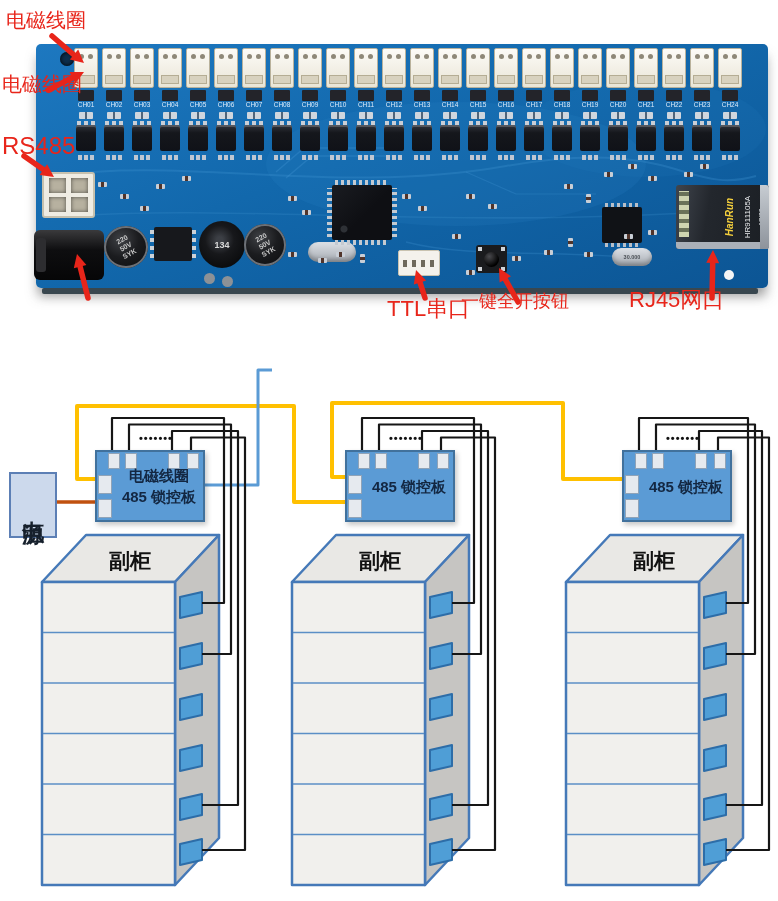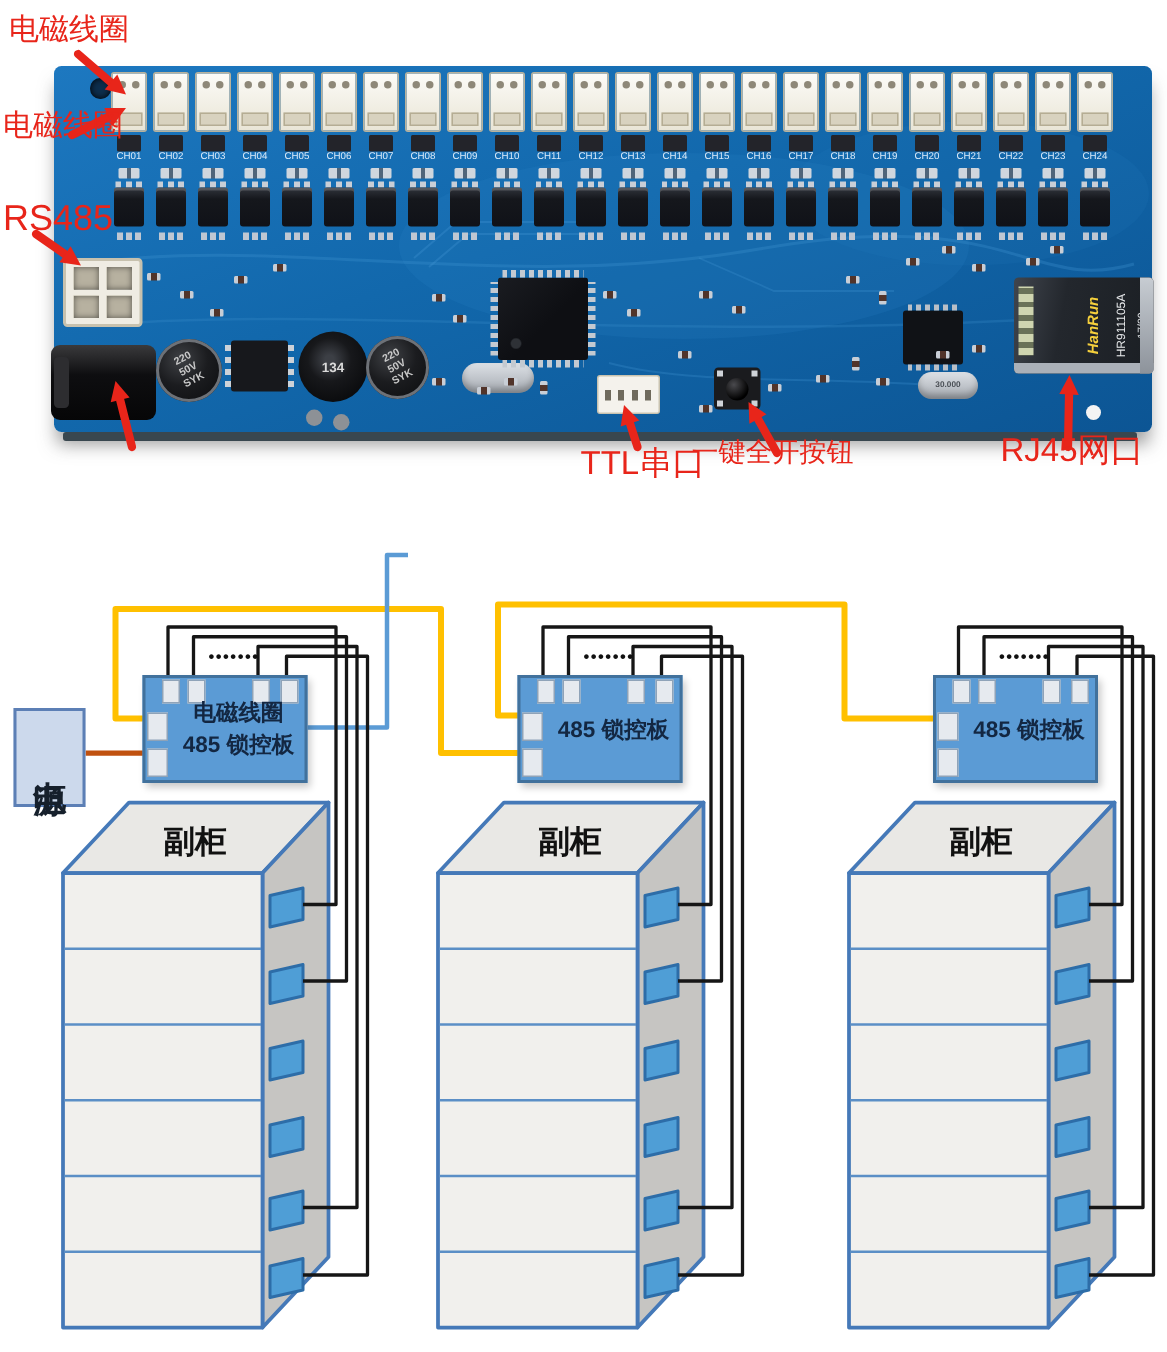--- a/index.html
+++ b/index.html
@@ -97,21 +97,21 @@
   .arrow{stroke:var(--red);stroke-width:5.5;stroke-linecap:round;fill:none;}
   .arrowhead{fill:var(--red);stroke:none;}
   .plabel{position:absolute;color:var(--red);font-weight:normal;white-space:nowrap;line-height:1.1;}
   .t-title{left:240px;top:6px;width:390px;text-align:center;font-size:27px;letter-spacing:1px;}
   .t-coil{left:6px;top:9px;font-size:20px;}
   .t-feedback{left:2px;top:73px;font-size:20px;}
   .t-rs485{left:2px;top:133px;font-size:24px;}
   .t-dc{left:44px;top:295px;font-size:22px;}
   .t-ttl{left:387px;top:297px;font-size:22px;}
   .t-btn{left:461px;top:292px;font-size:18px;}
-  .t-rj45{left:667px;top:288px;font-size:22px;}
+  .t-rj45{left:629px;top:288px;font-size:22px;}
 
   
   .diagram{position:absolute;left:0;top:335px;}
   .router{position:absolute;left:272px;top:347px;width:291px;height:44px;box-sizing:border-box;
        background:var(--routerfill);border:3px solid var(--netblue);
        display:flex;align-items:center;justify-content:center;
        font-size:23px;font-weight:bold;color:#111;box-shadow:2px 3px 5px rgba(0,0,0,.18);}
   .power{position:absolute;left:9px;top:472px;width:48px;height:66px;box-sizing:border-box;
        background:var(--powerfill);border:2px solid #5c7fb5;
        display:flex;align-items:center;justify-content:center;

